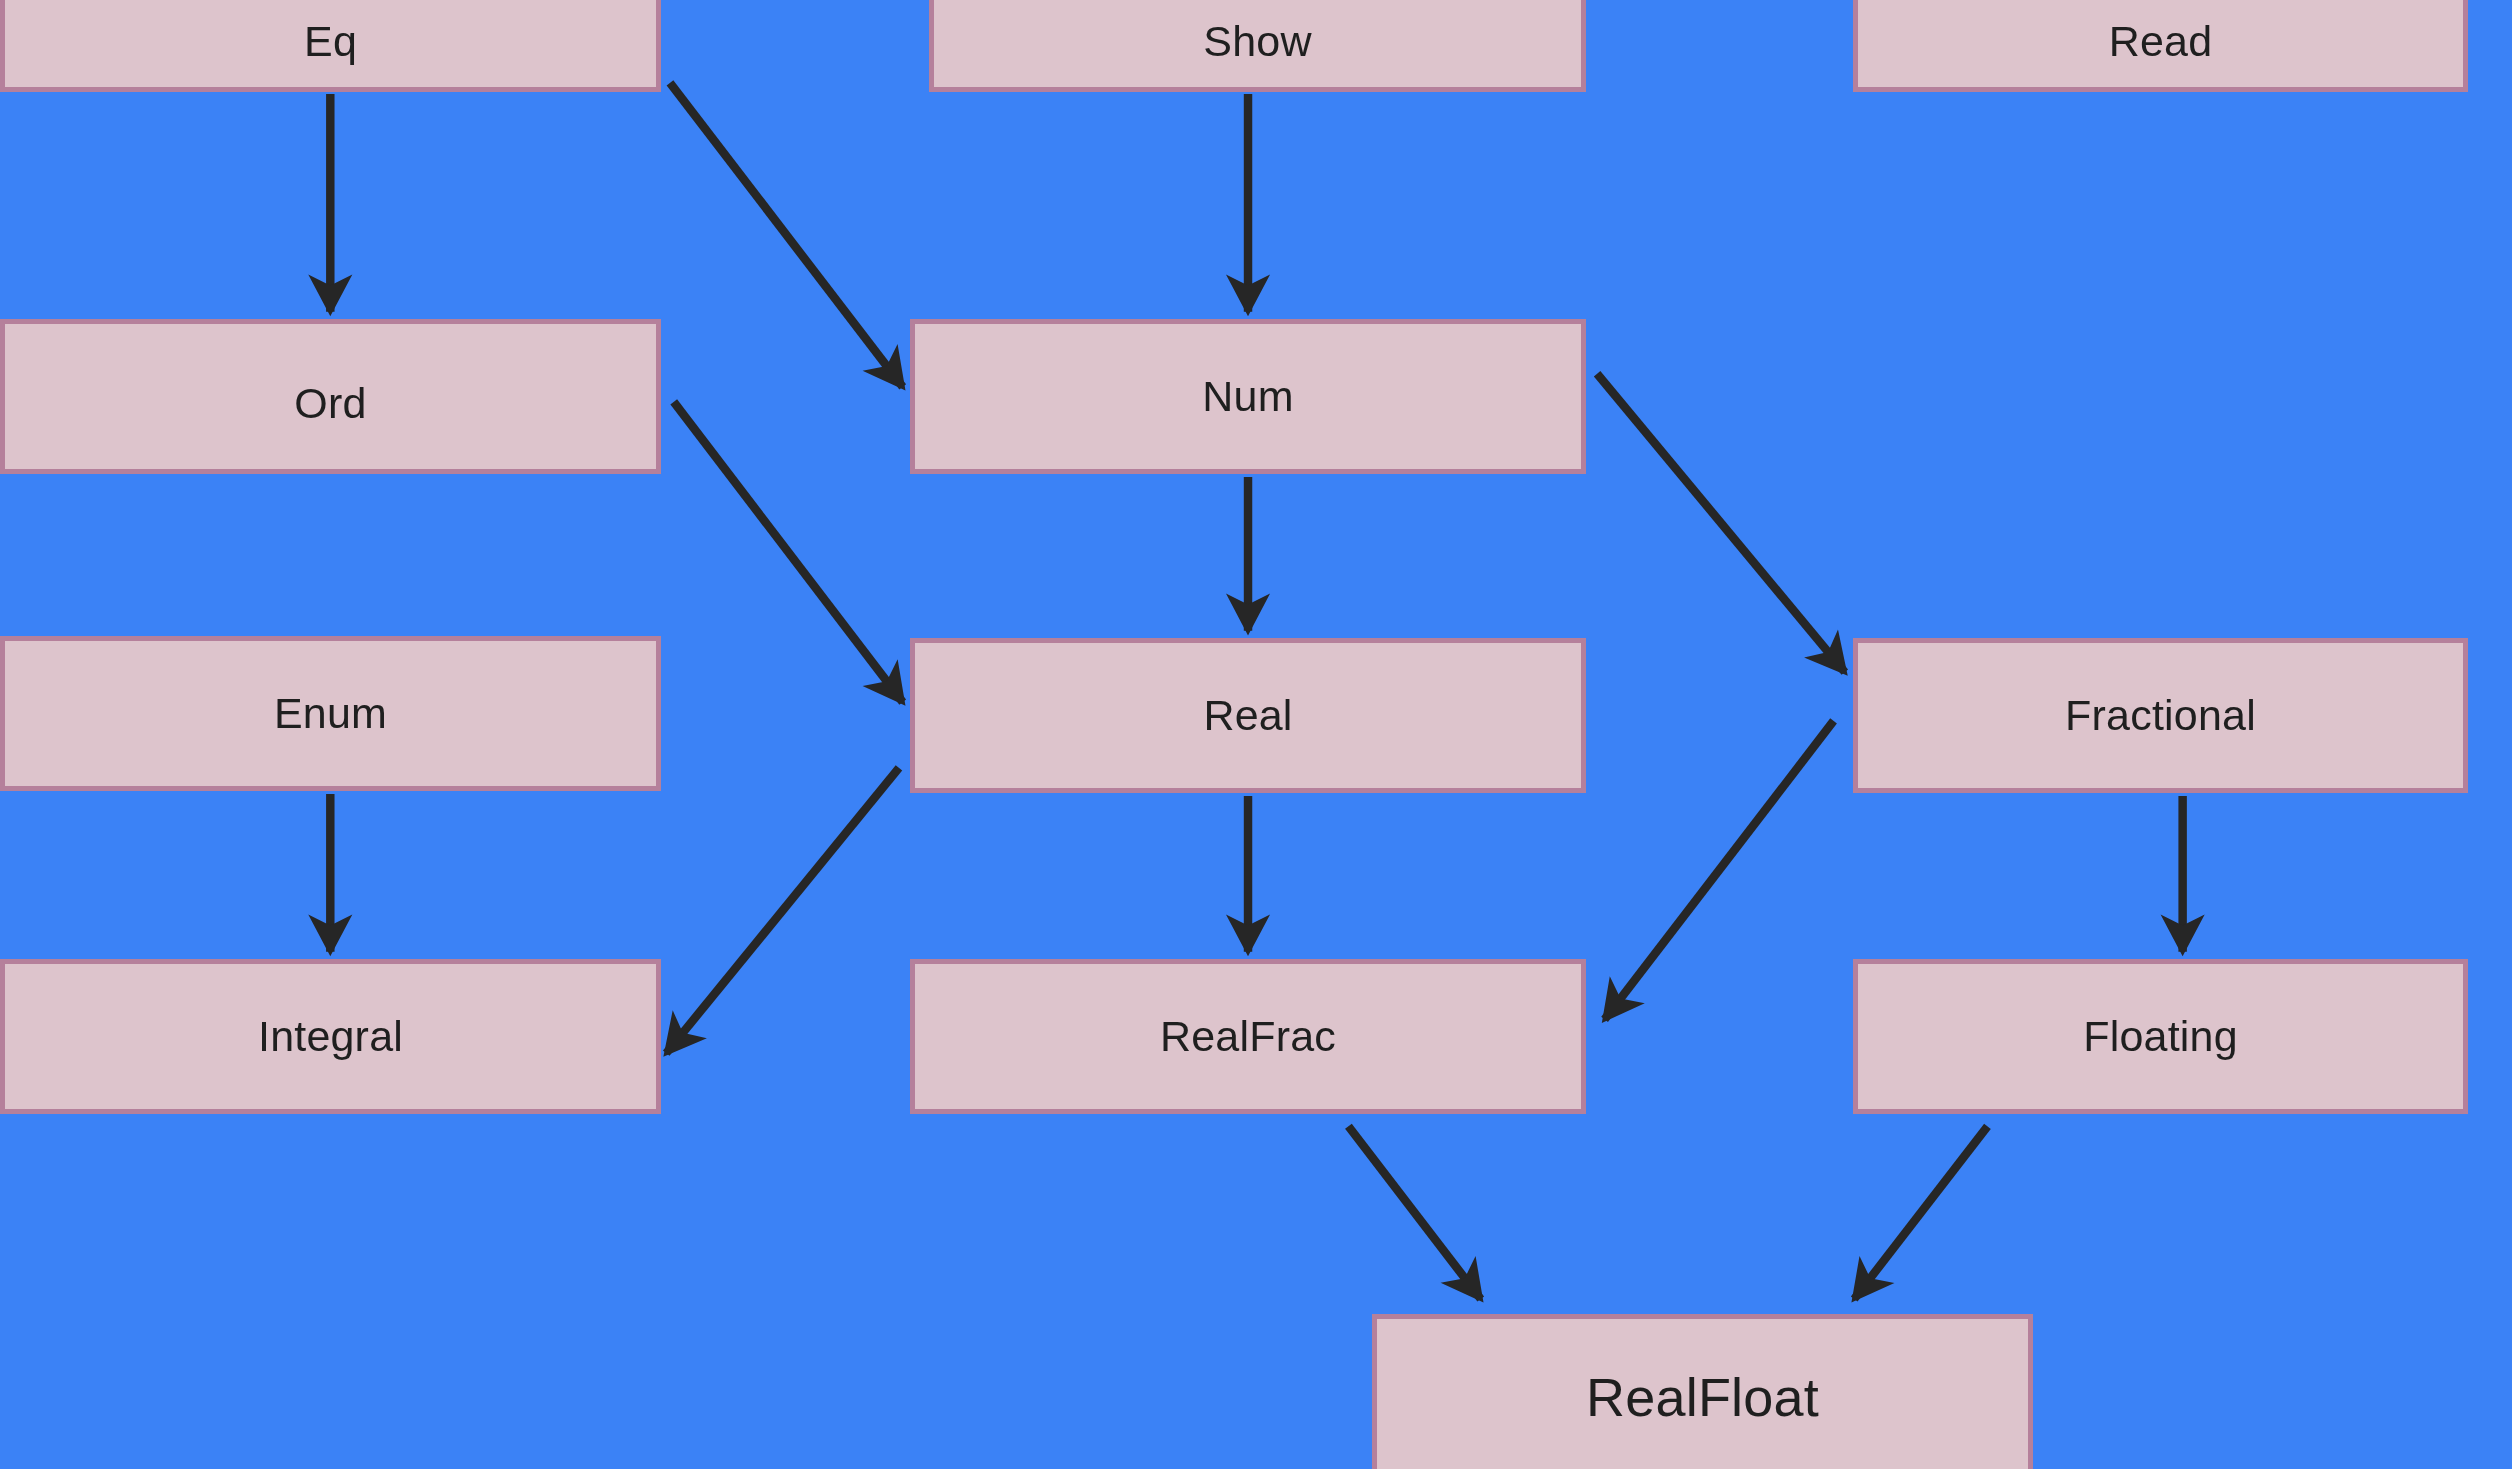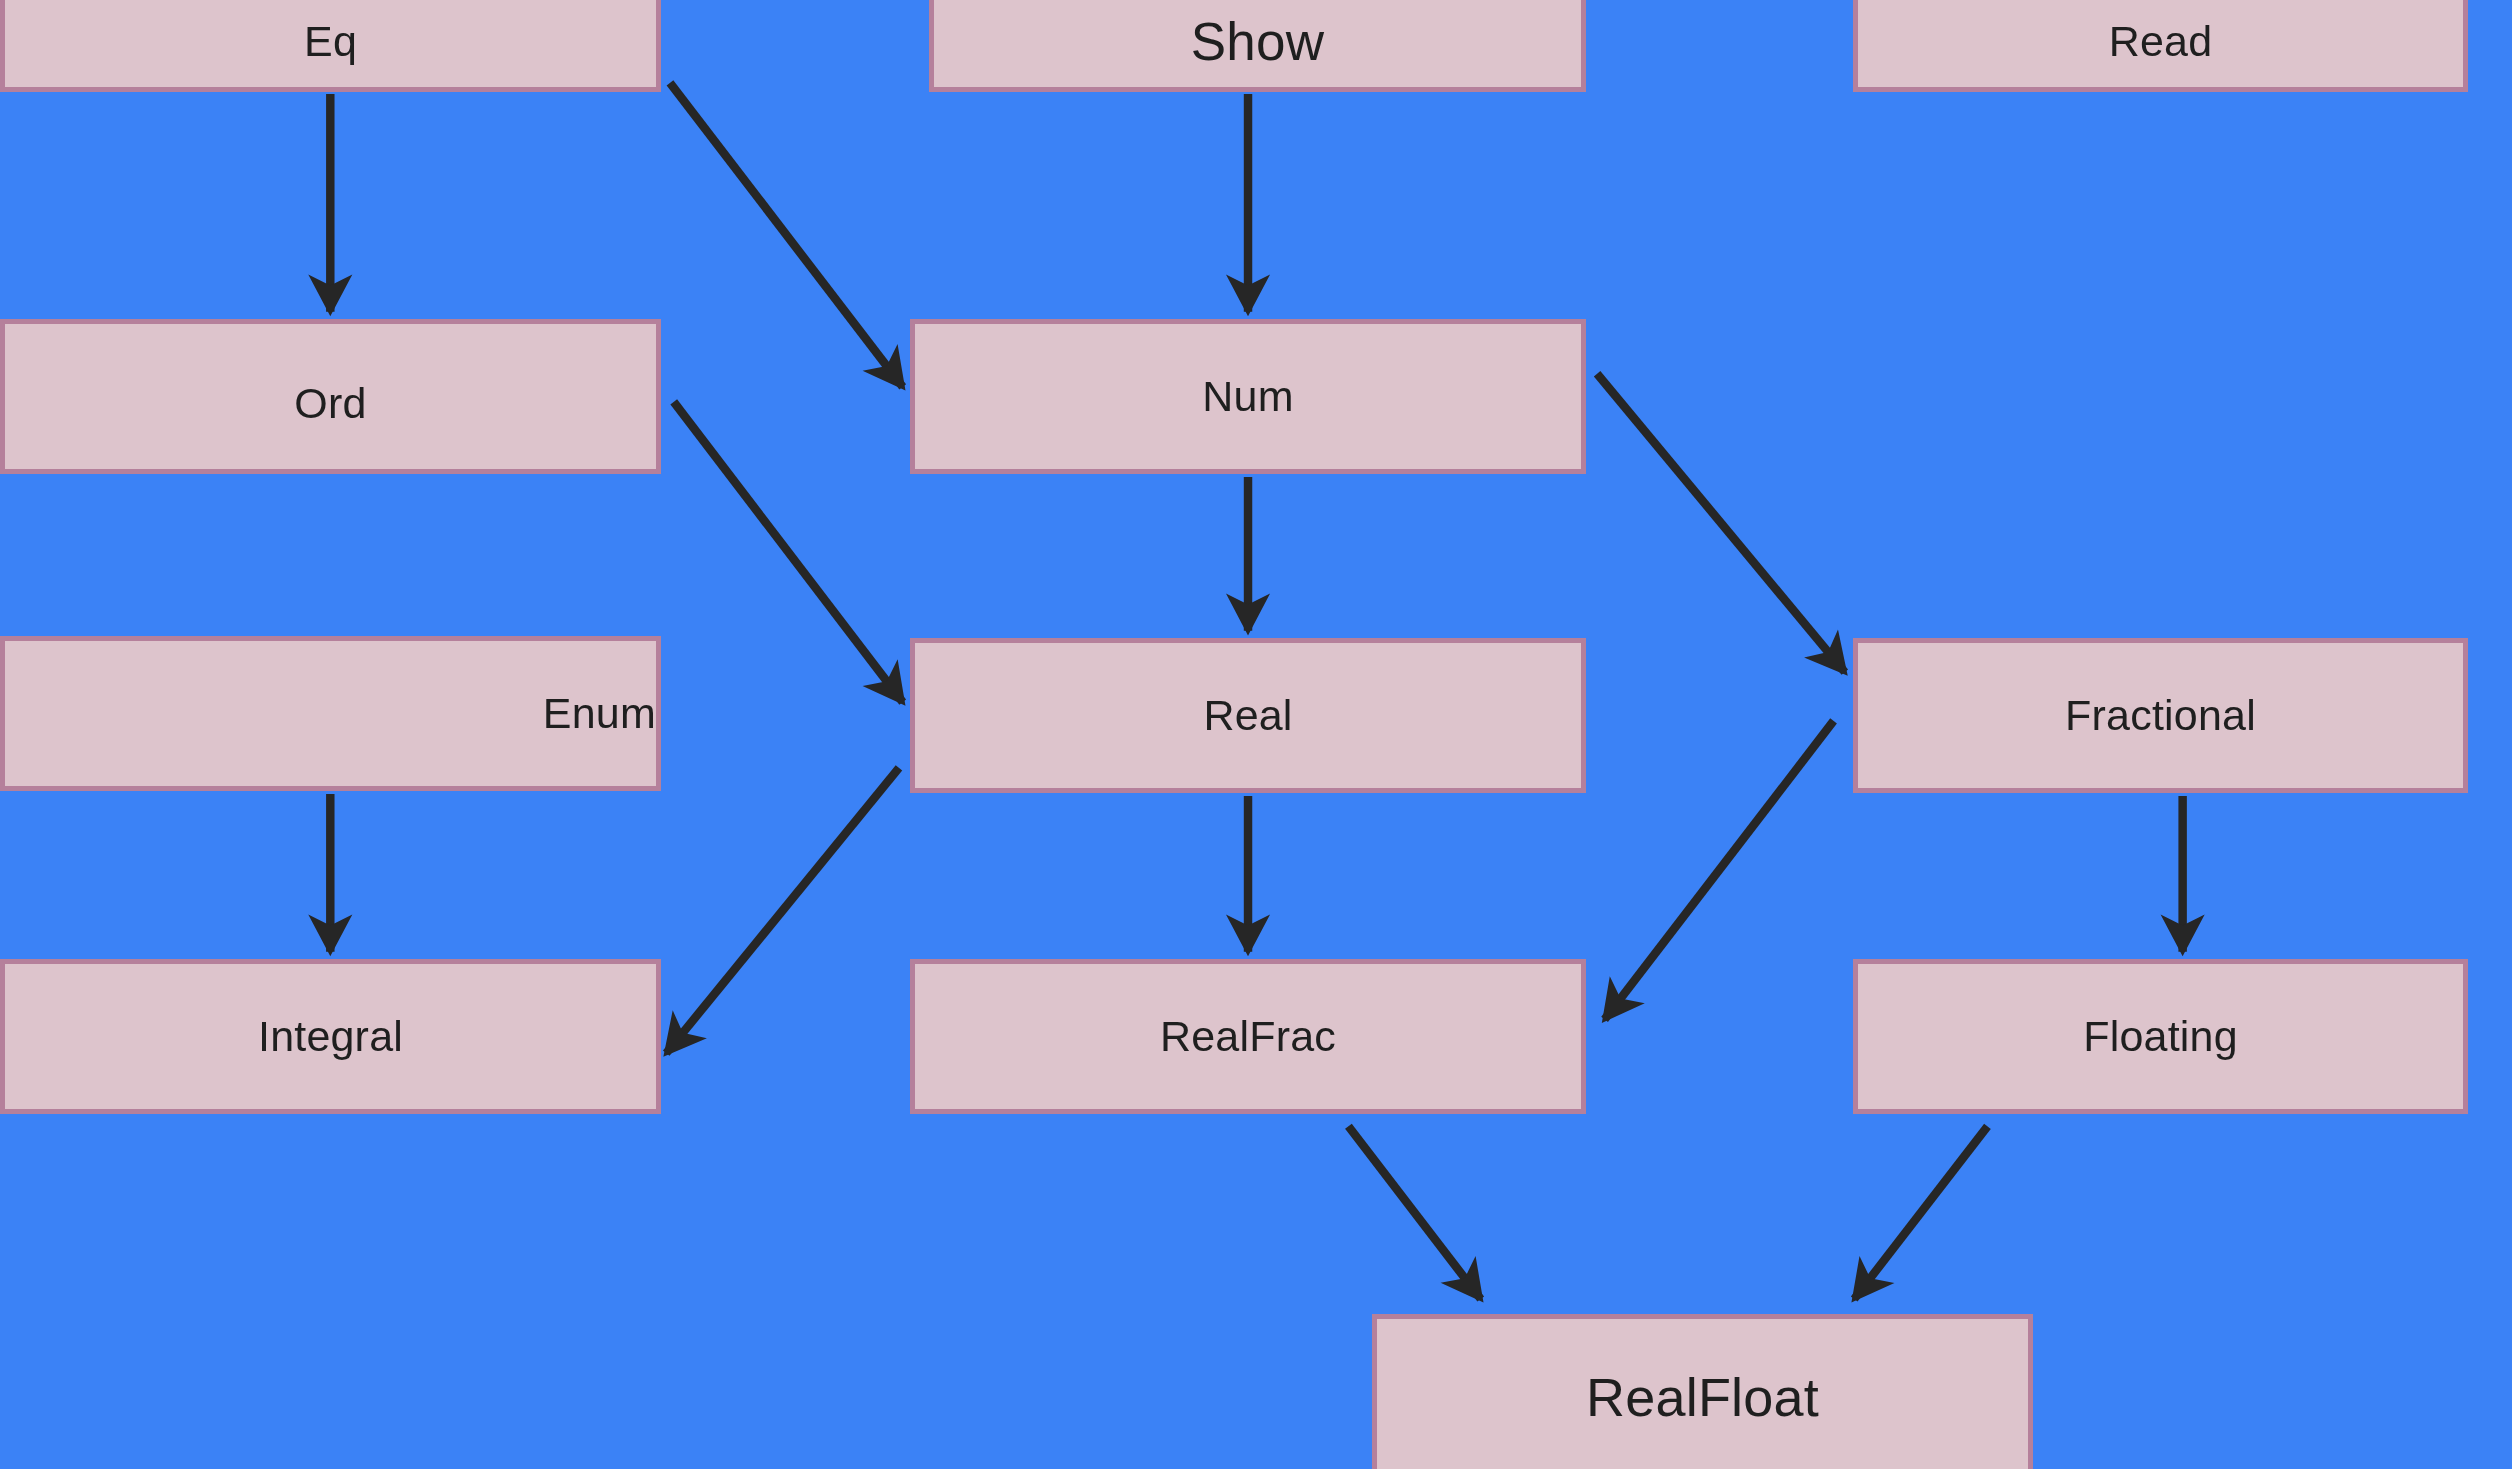--- a/index.html
+++ b/index.html
@@ -70,32 +70,32 @@
         <line x1="1437" y1="1200" x2="1578" y2="1384" stroke="#262626" stroke-width="9" stroke-linecap="butt" marker-end="url(#arrowhead)"></line>
         <line x1="2118" y1="1200" x2="1976" y2="1384" stroke="#262626" stroke-width="9" stroke-linecap="butt" marker-end="url(#arrowhead)"></line>
       </g>
   </svg>
 
   <div id="node-layer">
       <div class="node" style="left: 0px; top: -9.4px; width: 661px; height: 101px; background: rgb(221, 196, 204); border-color: rgb(181, 128, 155); border-width: 5.6px;">
         <span class="node-label" style="color: rgb(31, 31, 31); font-size: 43px;">Eq</span>
       </div>
       <div class="node" style="left: 929px; top: -9.4px; width: 657px; height: 101px; background: rgb(221, 196, 204); border-color: rgb(181, 128, 155); border-width: 5.6px;">
-        <span class="node-label" style="color: rgb(31, 31, 31); font-size: 53px;">Show</span>
+        <span class="node-label" style="color: rgb(31, 31, 31); font-size: 43px;">Show</span>
       </div>
       <div class="node" style="left: 1853px; top: -9.4px; width: 615px; height: 101px; background: rgb(221, 196, 204); border-color: rgb(181, 128, 155); border-width: 5.6px;">
         <span class="node-label" style="color: rgb(31, 31, 31); font-size: 43px;">Read</span>
       </div>
       <div class="node" style="left: 0px; top: 319px; width: 661px; height: 155px; background: rgb(221, 196, 204); border-color: rgb(181, 128, 155); border-width: 5.6px;">
         <span class="node-label" style="color: rgb(31, 31, 31); font-size: 43px; margin-top: 14px;">Ord</span>
       </div>
       <div class="node" style="left: 910px; top: 319px; width: 676px; height: 155px; background: rgb(221, 196, 204); border-color: rgb(181, 128, 155); border-width: 5.6px;">
         <span class="node-label" style="color: rgb(31, 31, 31); font-size: 43px;">Num</span>
       </div>
-      <div class="node" style="left: 0px; top: 636px; width: 661px; height: 155px; background: rgb(221, 196, 204); border-color: rgb(181, 128, 155); border-width: 5.6px; justify-content: flex-end;">
+      <div class="node" style="left: 0px; top: 636px; width: 661px; height: 155px; background: rgb(221, 196, 204); border-color: rgb(181, 128, 155); border-width: 5.6px;">
         <span class="node-label" style="color: rgb(31, 31, 31); font-size: 43px;">Enum</span>
       </div>
       <div class="node" style="left: 910px; top: 638px; width: 676px; height: 155px; background: rgb(221, 196, 204); border-color: rgb(181, 128, 155); border-width: 5.6px;">
         <span class="node-label" style="color: rgb(31, 31, 31); font-size: 43px;">Real</span>
       </div>
       <div class="node" style="left: 1853px; top: 638px; width: 615px; height: 155px; background: rgb(221, 196, 204); border-color: rgb(181, 128, 155); border-width: 5.6px; text-align: center;">
         <span class="node-label" style="color: rgb(31, 31, 31); font-size: 43px;">Fractional</span>
       </div>
       <div class="node" style="left: 0px; top: 959px; width: 661px; height: 155px; background: rgb(221, 196, 204); border-color: rgb(181, 128, 155); border-width: 5.6px;">
         <span class="node-label" style="color: rgb(31, 31, 31); font-size: 43px;">Integral</span>

